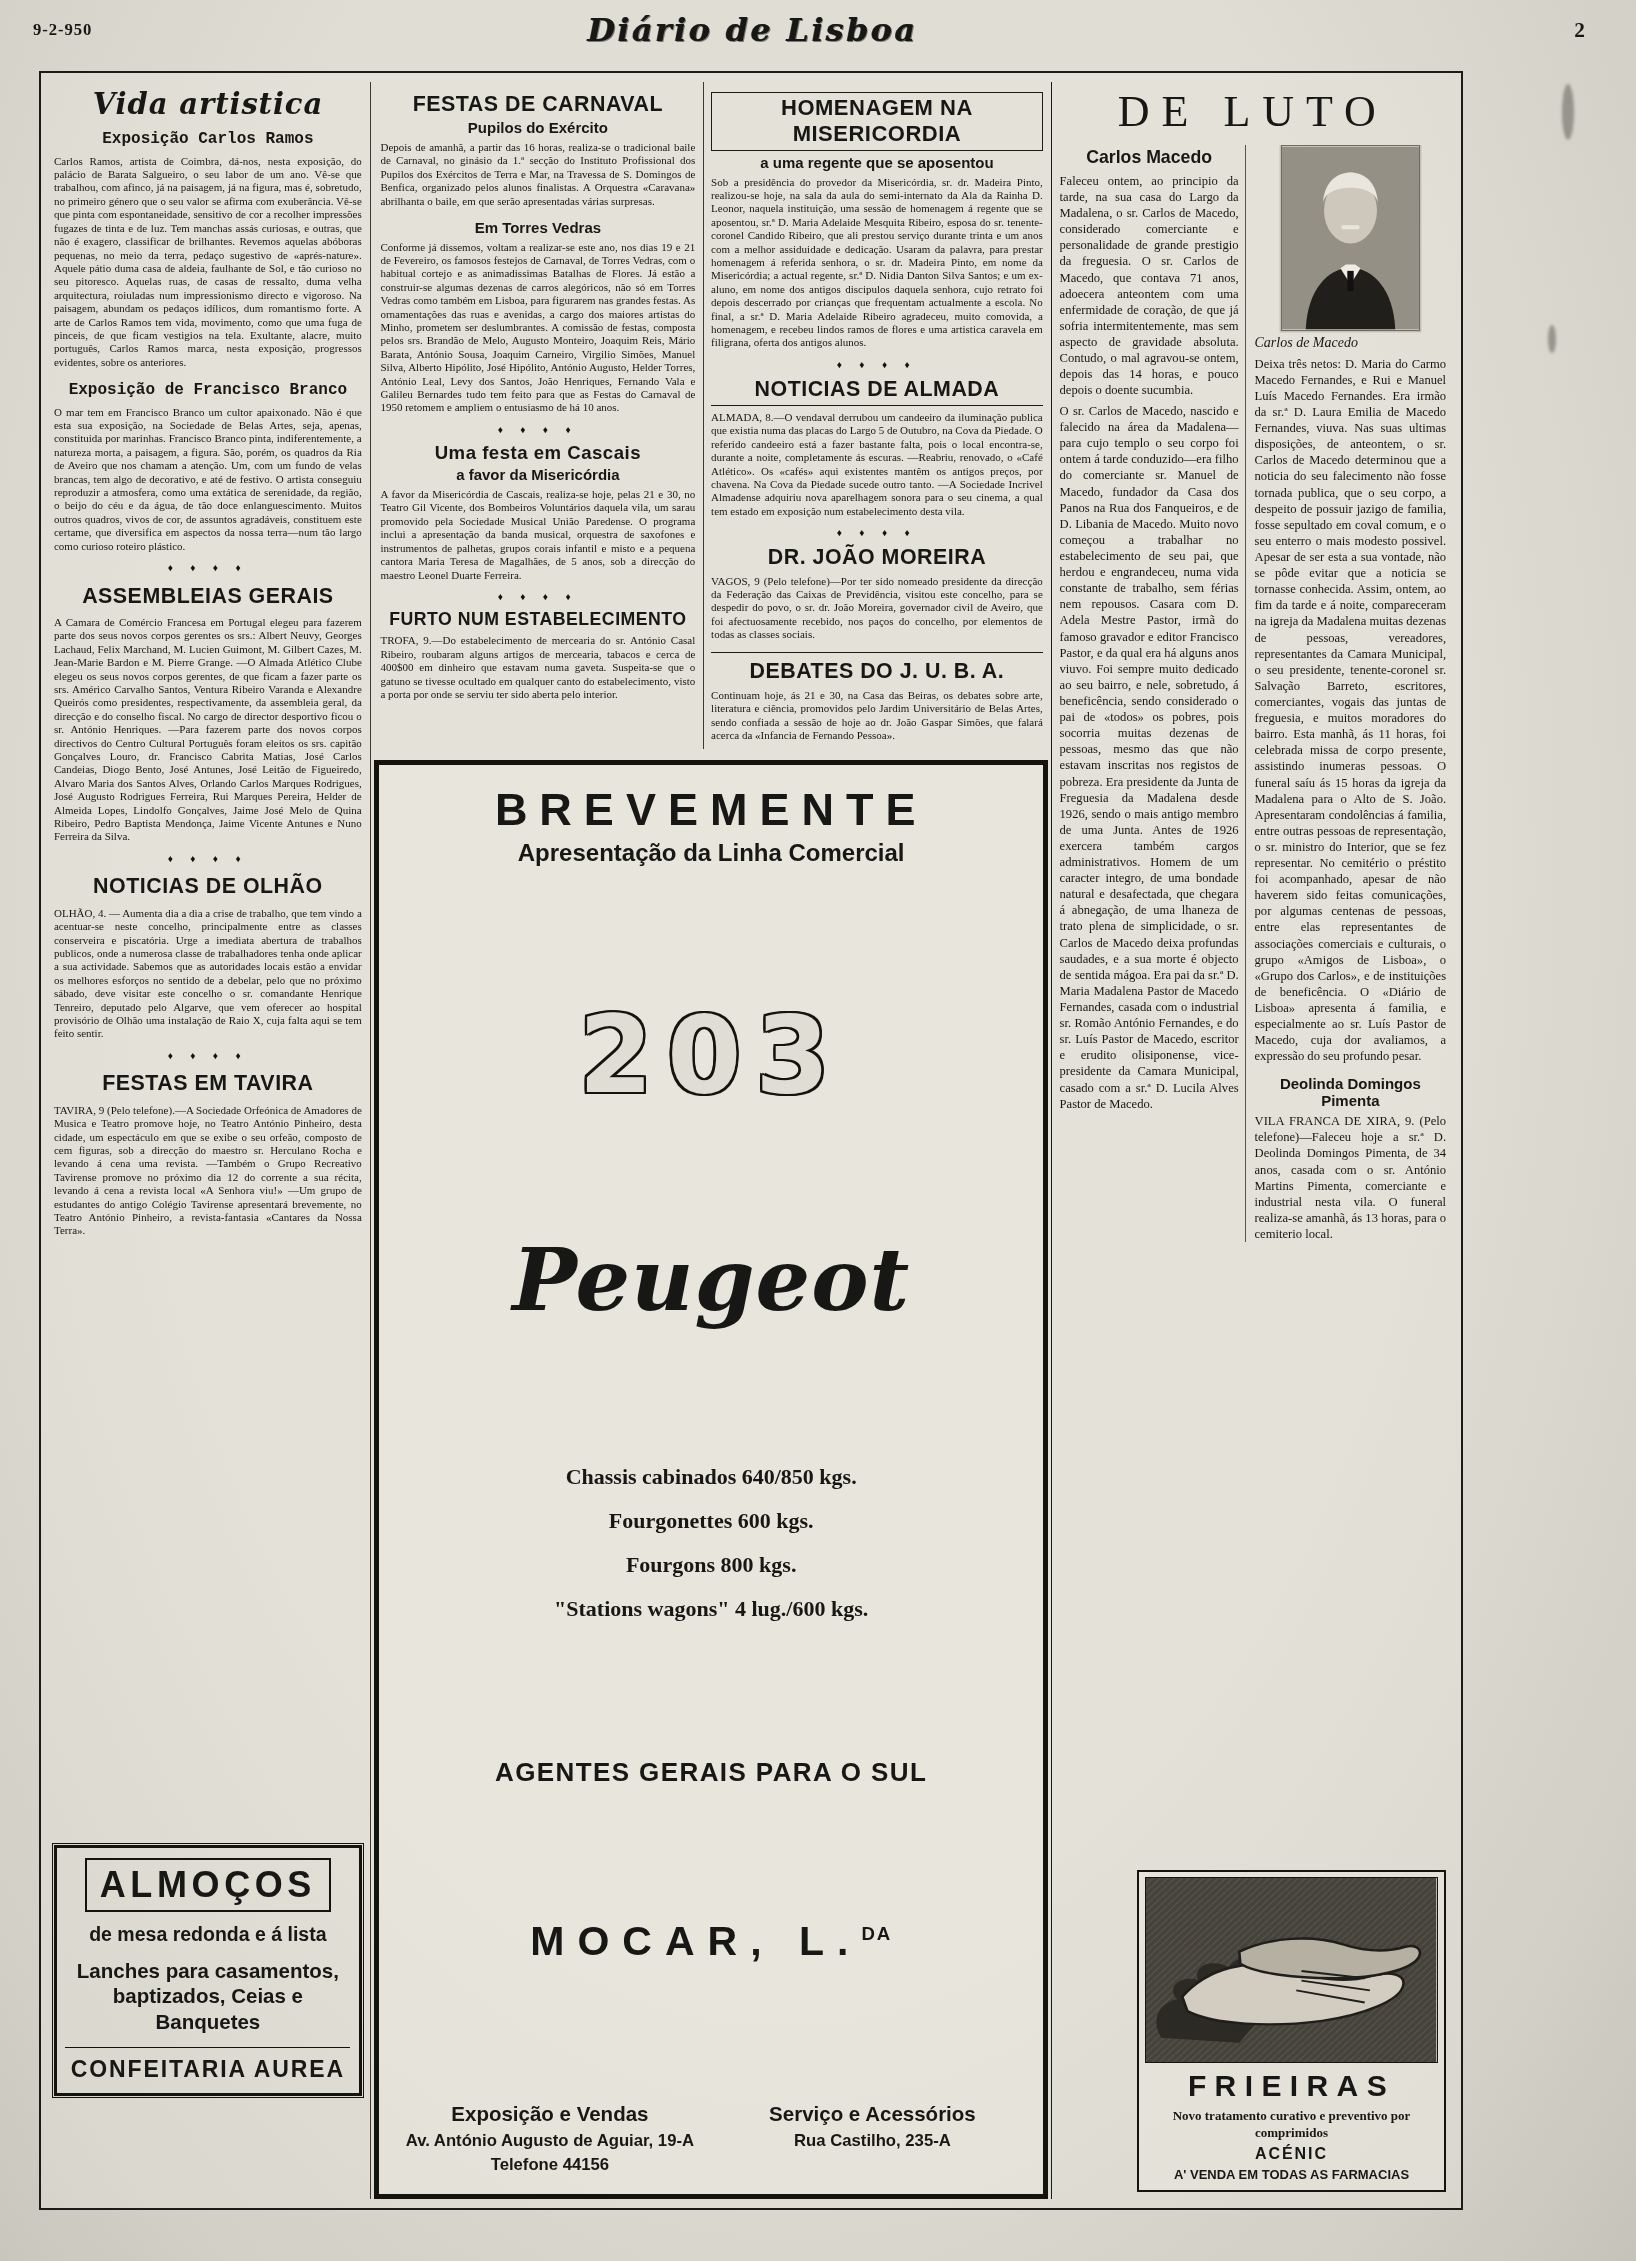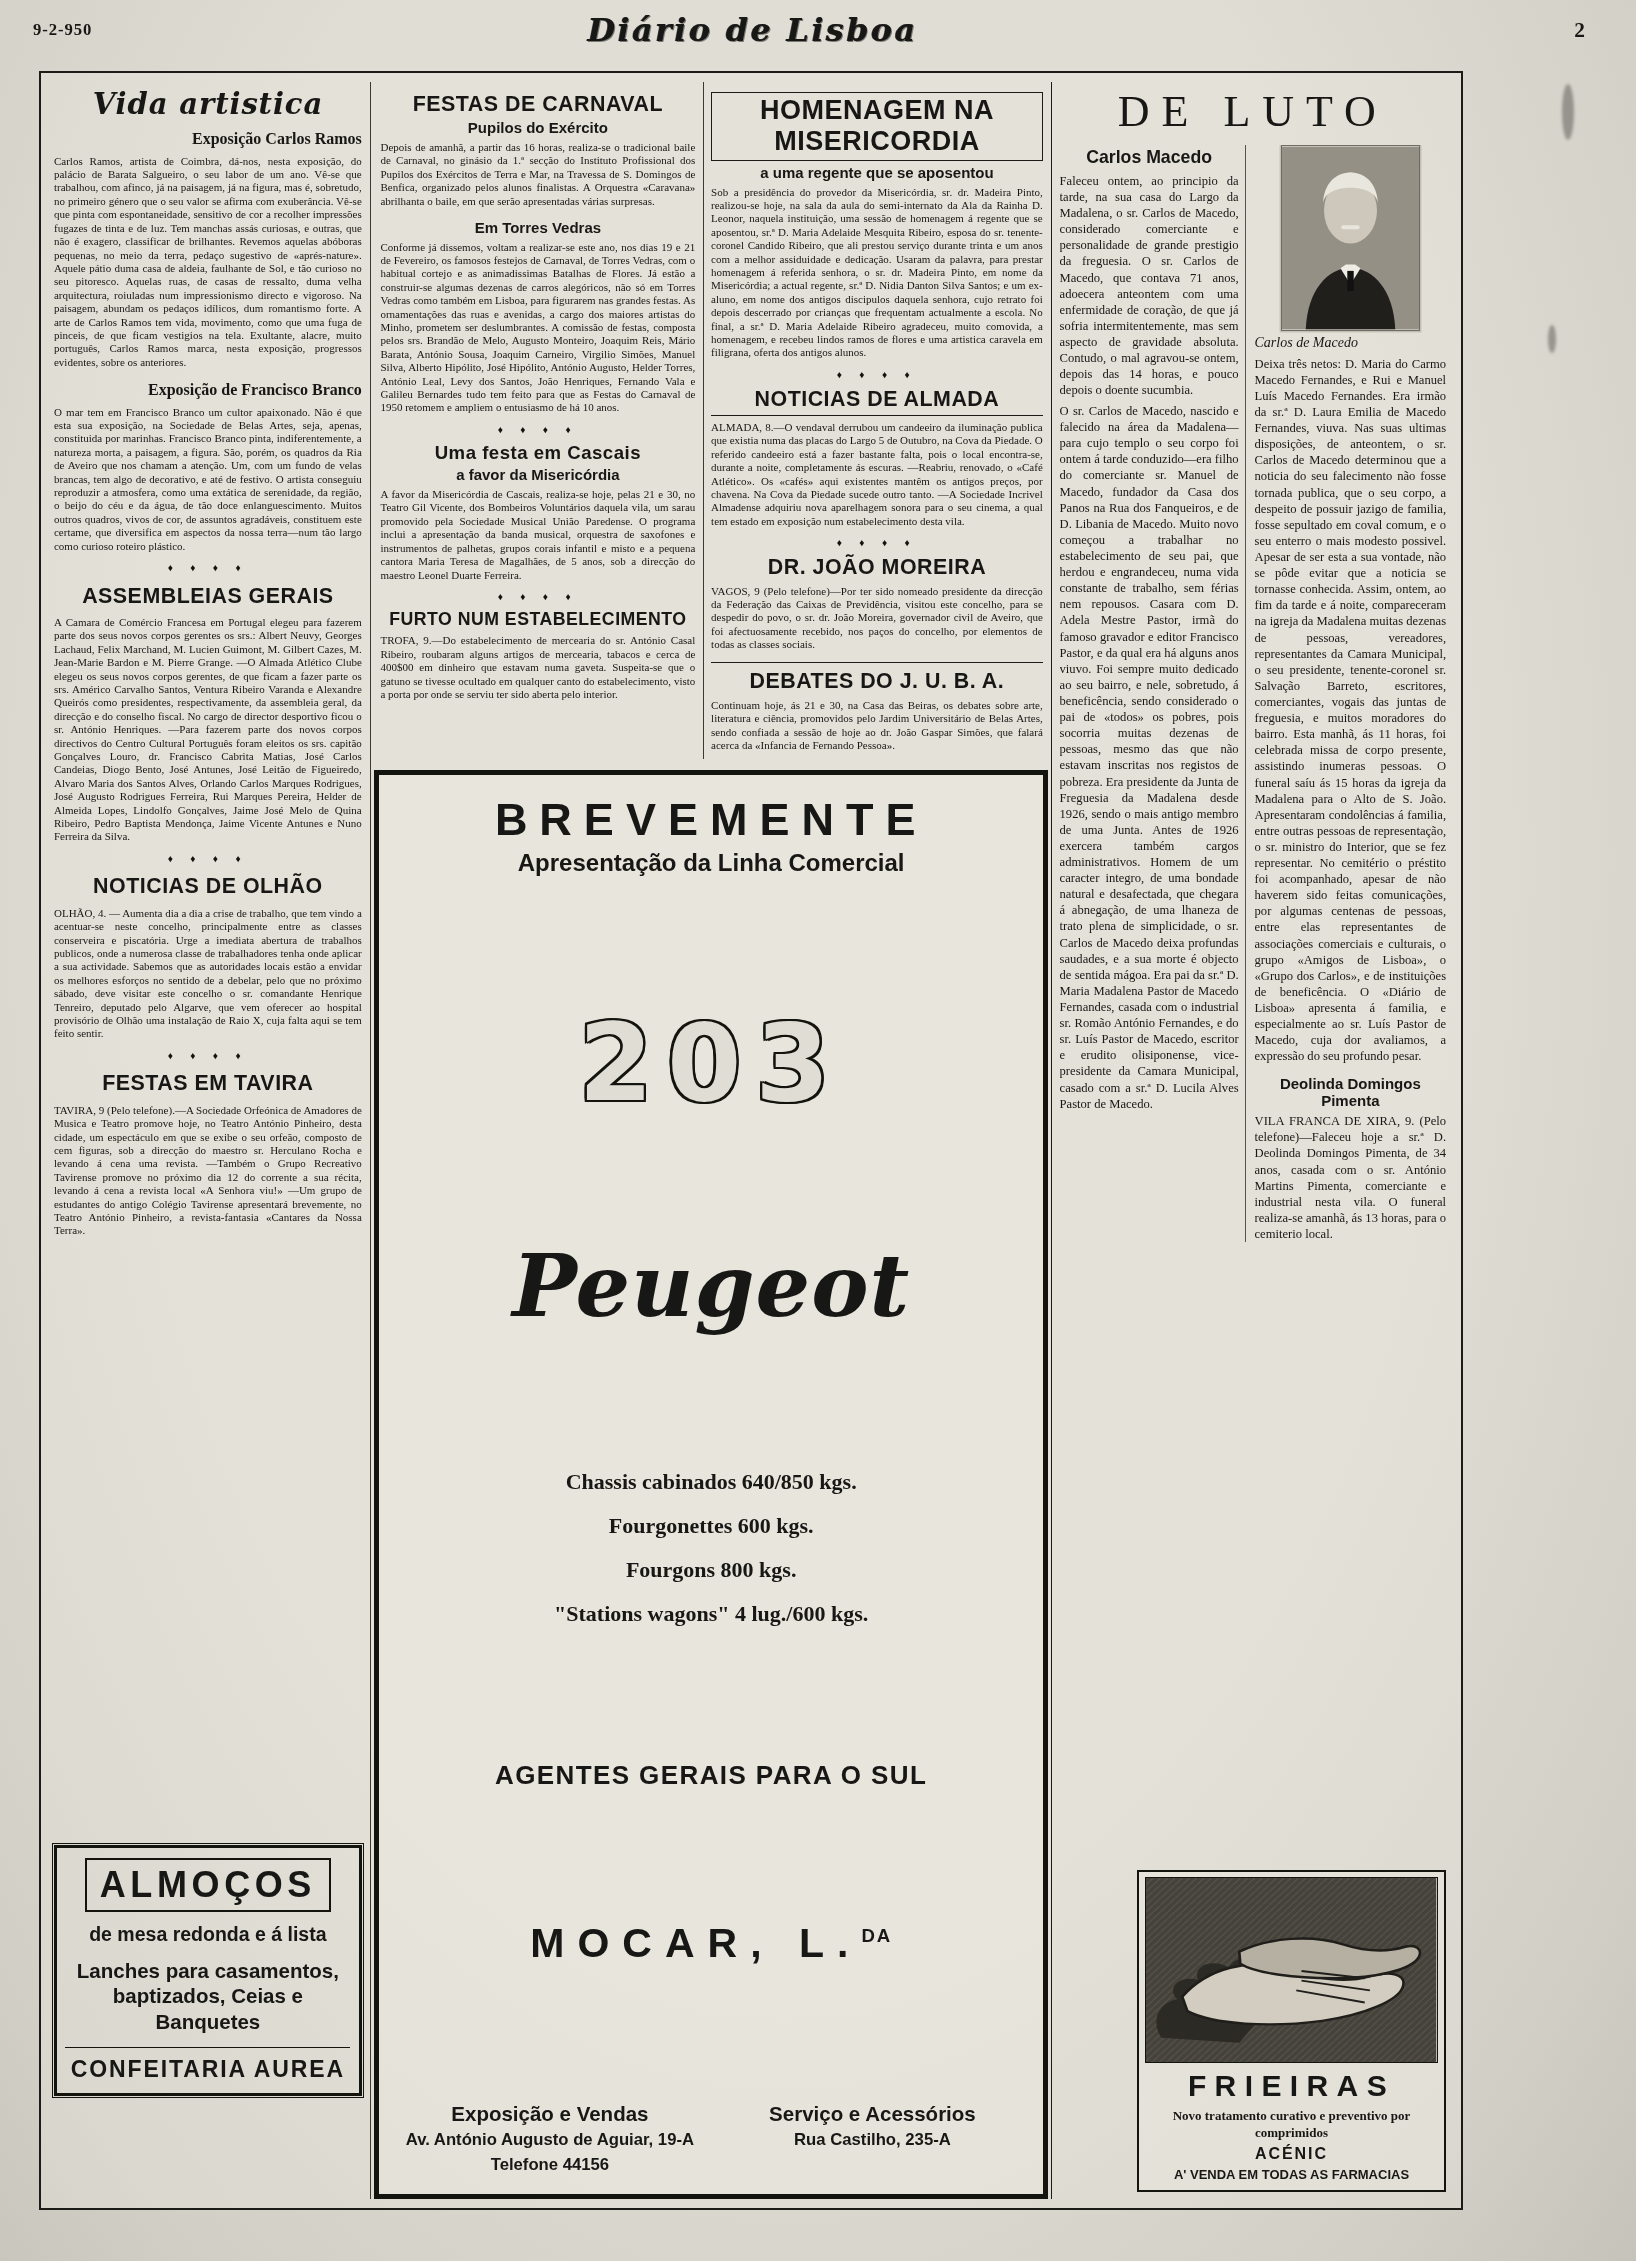--- a/index.html
+++ b/index.html
@@ -36,21 +36,21 @@
   .col { overflow:hidden; }
   .col1 { width:323px; padding:2.8px 8.4px 4.6px 4.6px; border-right:0.9px solid #3a3a35; display:flex; flex-direction:column; }
   .middle { width:680px; display:flex; flex-direction:column; padding:0 2.8px; }
   .middle-top { display:flex; flex:0 0 auto; }
   .col2 { width:331px; padding:2.8px 7.4px 6.5px 6.5px; border-right:0.9px solid #3a3a35; }
   .col3 { width:346px; padding:2.8px 5.6px 6.5px 7.4px; }
   .col4 { width:403px; border-left:1.9px solid #1b1b18; padding:3.7px 6.5px 6.5px 7.4px; display:flex; flex-direction:column; }
   
   .body { font-size:11px; line-height:1.22; text-align:justify; margin-top:4.6px; }
   .h2 { font-family:"Liberation Sans", sans-serif; font-weight:bold; font-size:21.4px; text-align:center; letter-spacing:0.5px; margin:6.5px 0 2.8px; }
-  .h3 { font-family:Liberation Serif, serif; font-weight:bold; font-size:16px; text-align:right; margin:4.6px 0 1.9px; }
+  .h3 { font-family:Liberation Mono, monospace; font-weight:bold; font-size:16px; text-align:center; margin:4.6px 0 1.9px; }
   .hsub { font-family:"Liberation Sans", sans-serif; font-weight:bold; font-size:15px; text-align:center; margin:0.9px 0 2.8px; }
   .sep { text-align:center; font-size:10.2px; letter-spacing:7.4px; margin:9.3px 0 3.7px; color:#14140f; }
   .rule { border-top:1.4px solid #1b1b18; margin:3.7px 0; }
   
   .vida-title {
     font-family:"DejaVu Serif", serif; font-style:italic; font-weight:bold;
     font-size:29px; text-align:center; margin:1.9px 0 4.6px; letter-spacing:0.9px;
   }
   .almocos {
     margin-top:auto; margin-bottom:98px;
@@ -176,21 +176,21 @@
           <div class="h2" style="font-size:18.6px">Uma festa em Cascais</div>
           <div class="hsub">a favor da Misericórdia</div>
           <div class="body">A favor da Misericórdia de Cascais, realiza-se hoje, pelas 21 e 30, no Teatro Gil Vicente, dos Bombeiros Voluntários daquela vila, um sarau promovido pela Sociedade Musical União Paredense. O programa inclui a apresentação da banda musical, orquestra de saxofones e instrumentos de palhetas, grupos corais infantil e misto e a pequena cantora Maria Teresa de Magalhães, de 5 anos, sob a direcção do maestro Leonel Duarte Ferreira.</div>
 
           <div class="sep">♦ ♦ ♦ ♦</div>
           <div class="h2" style="font-size:17.7px">FURTO NUM ESTABELECIMENTO</div>
           <div class="body">TROFA, 9.—Do estabelecimento de mercearia do sr. António Casal Ribeiro, roubaram alguns artigos de mercearia, tabacos e cerca de 400$00 em dinheiro que estavam numa gaveta. Suspeita-se que o gatuno se tivesse ocultado em qualquer canto do estabelecimento, visto a porta por onde se serviu ter sido aberta pelo interior.</div>
         </div>
 
         <div class="col col3">
-          <div class="h2" style="font-size:27px; border:1.4px solid #1b1b18; padding:2.8px 1.9px;">HOMENAGEM NA MISERICORDIA</div>
+          <div class="h2" style="font-size:22px; border:1.4px solid #1b1b18; padding:2.8px 1.9px;">HOMENAGEM NA MISERICORDIA</div>
           <div class="hsub">a uma regente que se aposentou</div>
           <div class="body">Sob a presidência do provedor da Misericórdia, sr. dr. Madeira Pinto, realizou-se hoje, na sala da aula do semi-internato da Ala da Rainha D. Leonor, naquela instituição, uma sessão de homenagem á regente que se aposentou, sr.ª D. Maria Adelaide Mesquita Ribeiro, esposa do sr. tenente-coronel Candido Ribeiro, que ali prestou serviço durante trinta e um anos com a melhor assiduidade e dedicação. Usaram da palavra, para prestar homenagem á referida senhora, o sr. dr. Madeira Pinto, em nome da Misericórdia; a actual regente, sr.ª D. Nidia Danton Silva Santos; e um ex-aluno, em nome dos antigos discipulos daquela senhora, cujo retrato foi depois descerrado por crianças que frequentam actualmente a escola. No final, a sr.ª D. Maria Adelaide Ribeiro agradeceu, muito comovida, a homenagem, e recebeu lindos ramos de flores e uma artistica caravela em filigrana, oferta dos antigos alunos.</div>
 
           <div class="sep">♦ ♦ ♦ ♦</div>
           <div class="h2">NOTICIAS DE ALMADA</div>
           <div class="rule"></div>
           <div class="body">ALMADA, 8.—O vendaval derrubou um candeeiro da iluminação publica que existia numa das placas do Largo 5 de Outubro, na Cova da Piedade. O referido candeeiro está a fazer bastante falta, pois o local encontra-se, durante a noite, completamente ás escuras. —Reabriu, renovado, o «Café Atlético». Os «cafés» aqui existentes mantêm os antigos preços, por chavena. Na Cova da Piedade sucede outro tanto. —A Sociedade Incrivel Almadense adquiriu nova aparelhagem sonora para o seu cinema, a qual tem estado em exposição num estabelecimento desta vila.</div>
 
           <div class="sep">♦ ♦ ♦ ♦</div>
           <div class="h2">DR. JOÃO MOREIRA</div>

